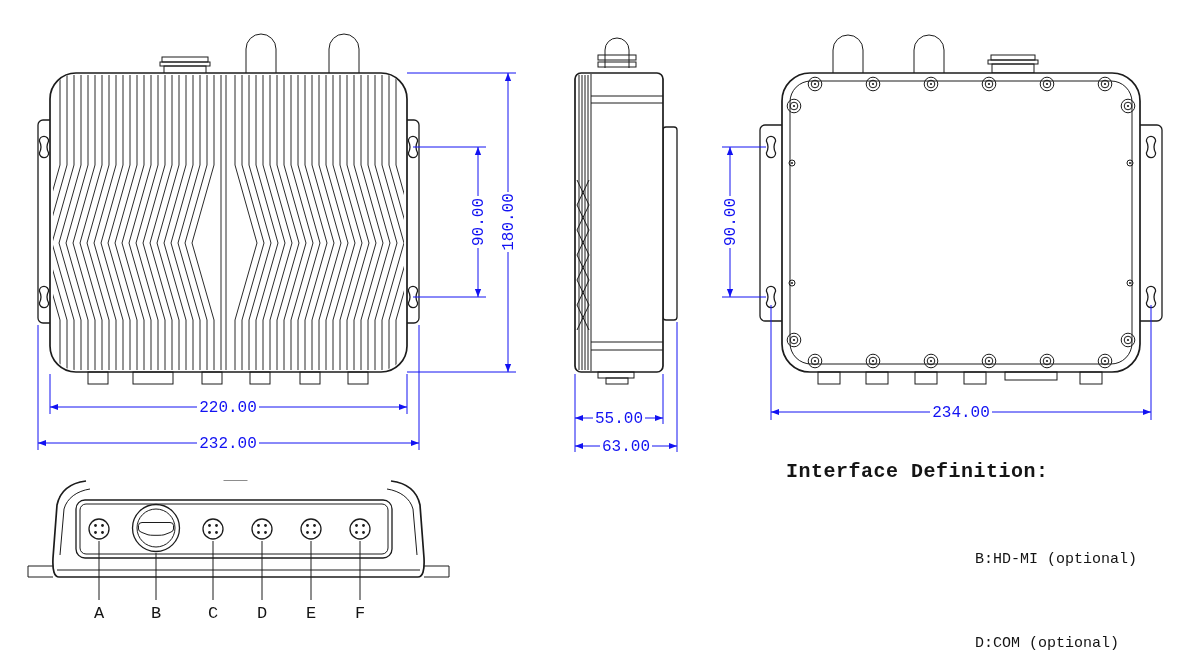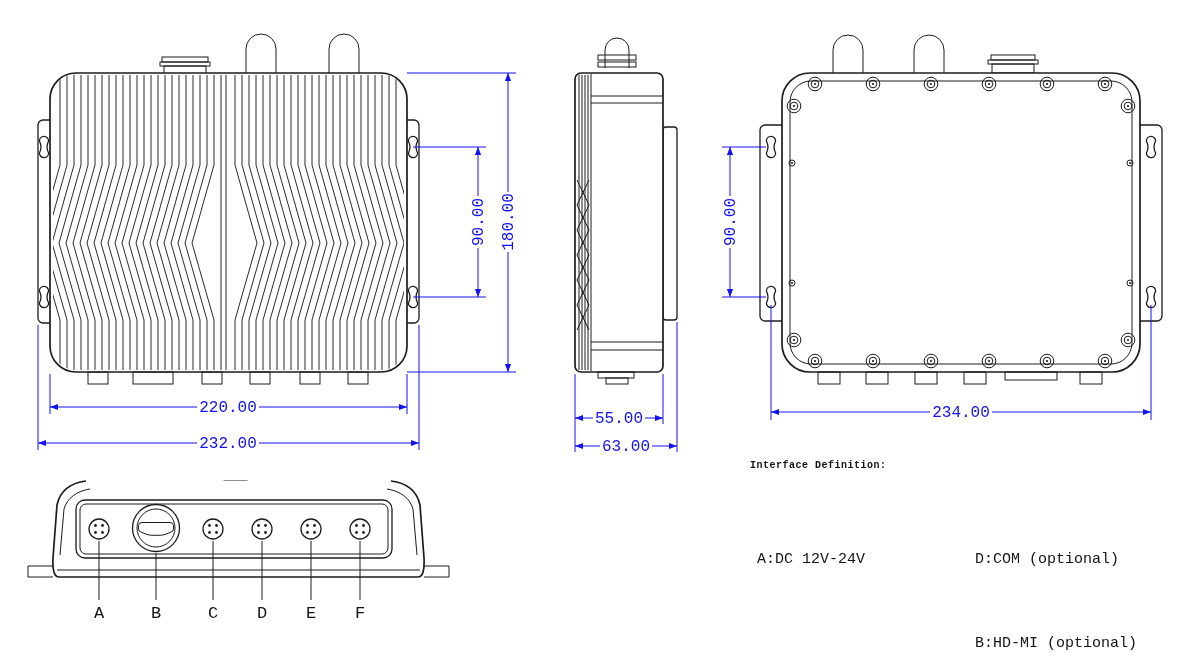--- a/index.html
+++ b/index.html
@@ -9,21 +9,21 @@
   .ln{fill:none;stroke:var(--line,#1c1c1c);stroke-width:1;}
   .lnW{fill:#fff;stroke:var(--line,#1c1c1c);stroke-width:1.3;}
   .case{fill:#fff;stroke:var(--line,#1c1c1c);stroke-width:1.7;}
   .fin{fill:none;stroke:#2b2b2b;stroke-width:1;}
   .fill{fill:var(--line,#1c1c1c);stroke:none;}
   .dim{stroke:var(--dim,#1212f2);stroke-width:1;fill:none;}
   .bgfill{fill:#fff;stroke:none;}
   .dimtxt{fill:var(--dim,#1212f2);font-size:16px;font-family:"Liberation Mono","DejaVu Sans Mono",monospace;}
   .lbl{fill:var(--text,#141414);font-size:17px;font-family:"Liberation Mono","DejaVu Sans Mono",monospace;}
   .legend{position:absolute;left:750px;top:460px;width:430px;color:var(--text,#141414);}
-  .legend-title{font-size:10px;font-weight:bold;letter-spacing:.5px;}
+  .legend-title{font-size:20px;font-weight:bold;letter-spacing:.5px;margin-left:36px;}
   .legend-col{position:absolute;font-size:15px;line-height:28px;white-space:pre;}
   .legend-col.c1{left:7px;top:30px;}
   .legend-col.c2{left:225px;top:30px;}
 </style>
 </head>
 <body>
 
 <div id="page">
 <svg viewBox="0 0 1200 668" width="1200" height="668">
   <defs>
@@ -292,23 +292,22 @@
     <g transform="translate(961,412)">
       <rect x="-31" y="-9" width="62" height="18" class="bgfill"></rect>
       <text y="5" text-anchor="middle" class="dimtxt">234.00</text>
     </g>
   </g>
 </svg>
 
 <div class="legend">
   <div class="legend-title">Interface Definition:</div>
   <div class="legend-col c1">
-    <div>A:DC 12V-24V</div>
     
     
   </div>
   <div class="legend-col c2">
+    <div>B:HD-MI (optional)</div>
     <div>D:COM (optional)</div>
-    <div>B:HD-MI (optional)</div>
     
   </div>
 </div>
 </div>
 
 </body></html>

